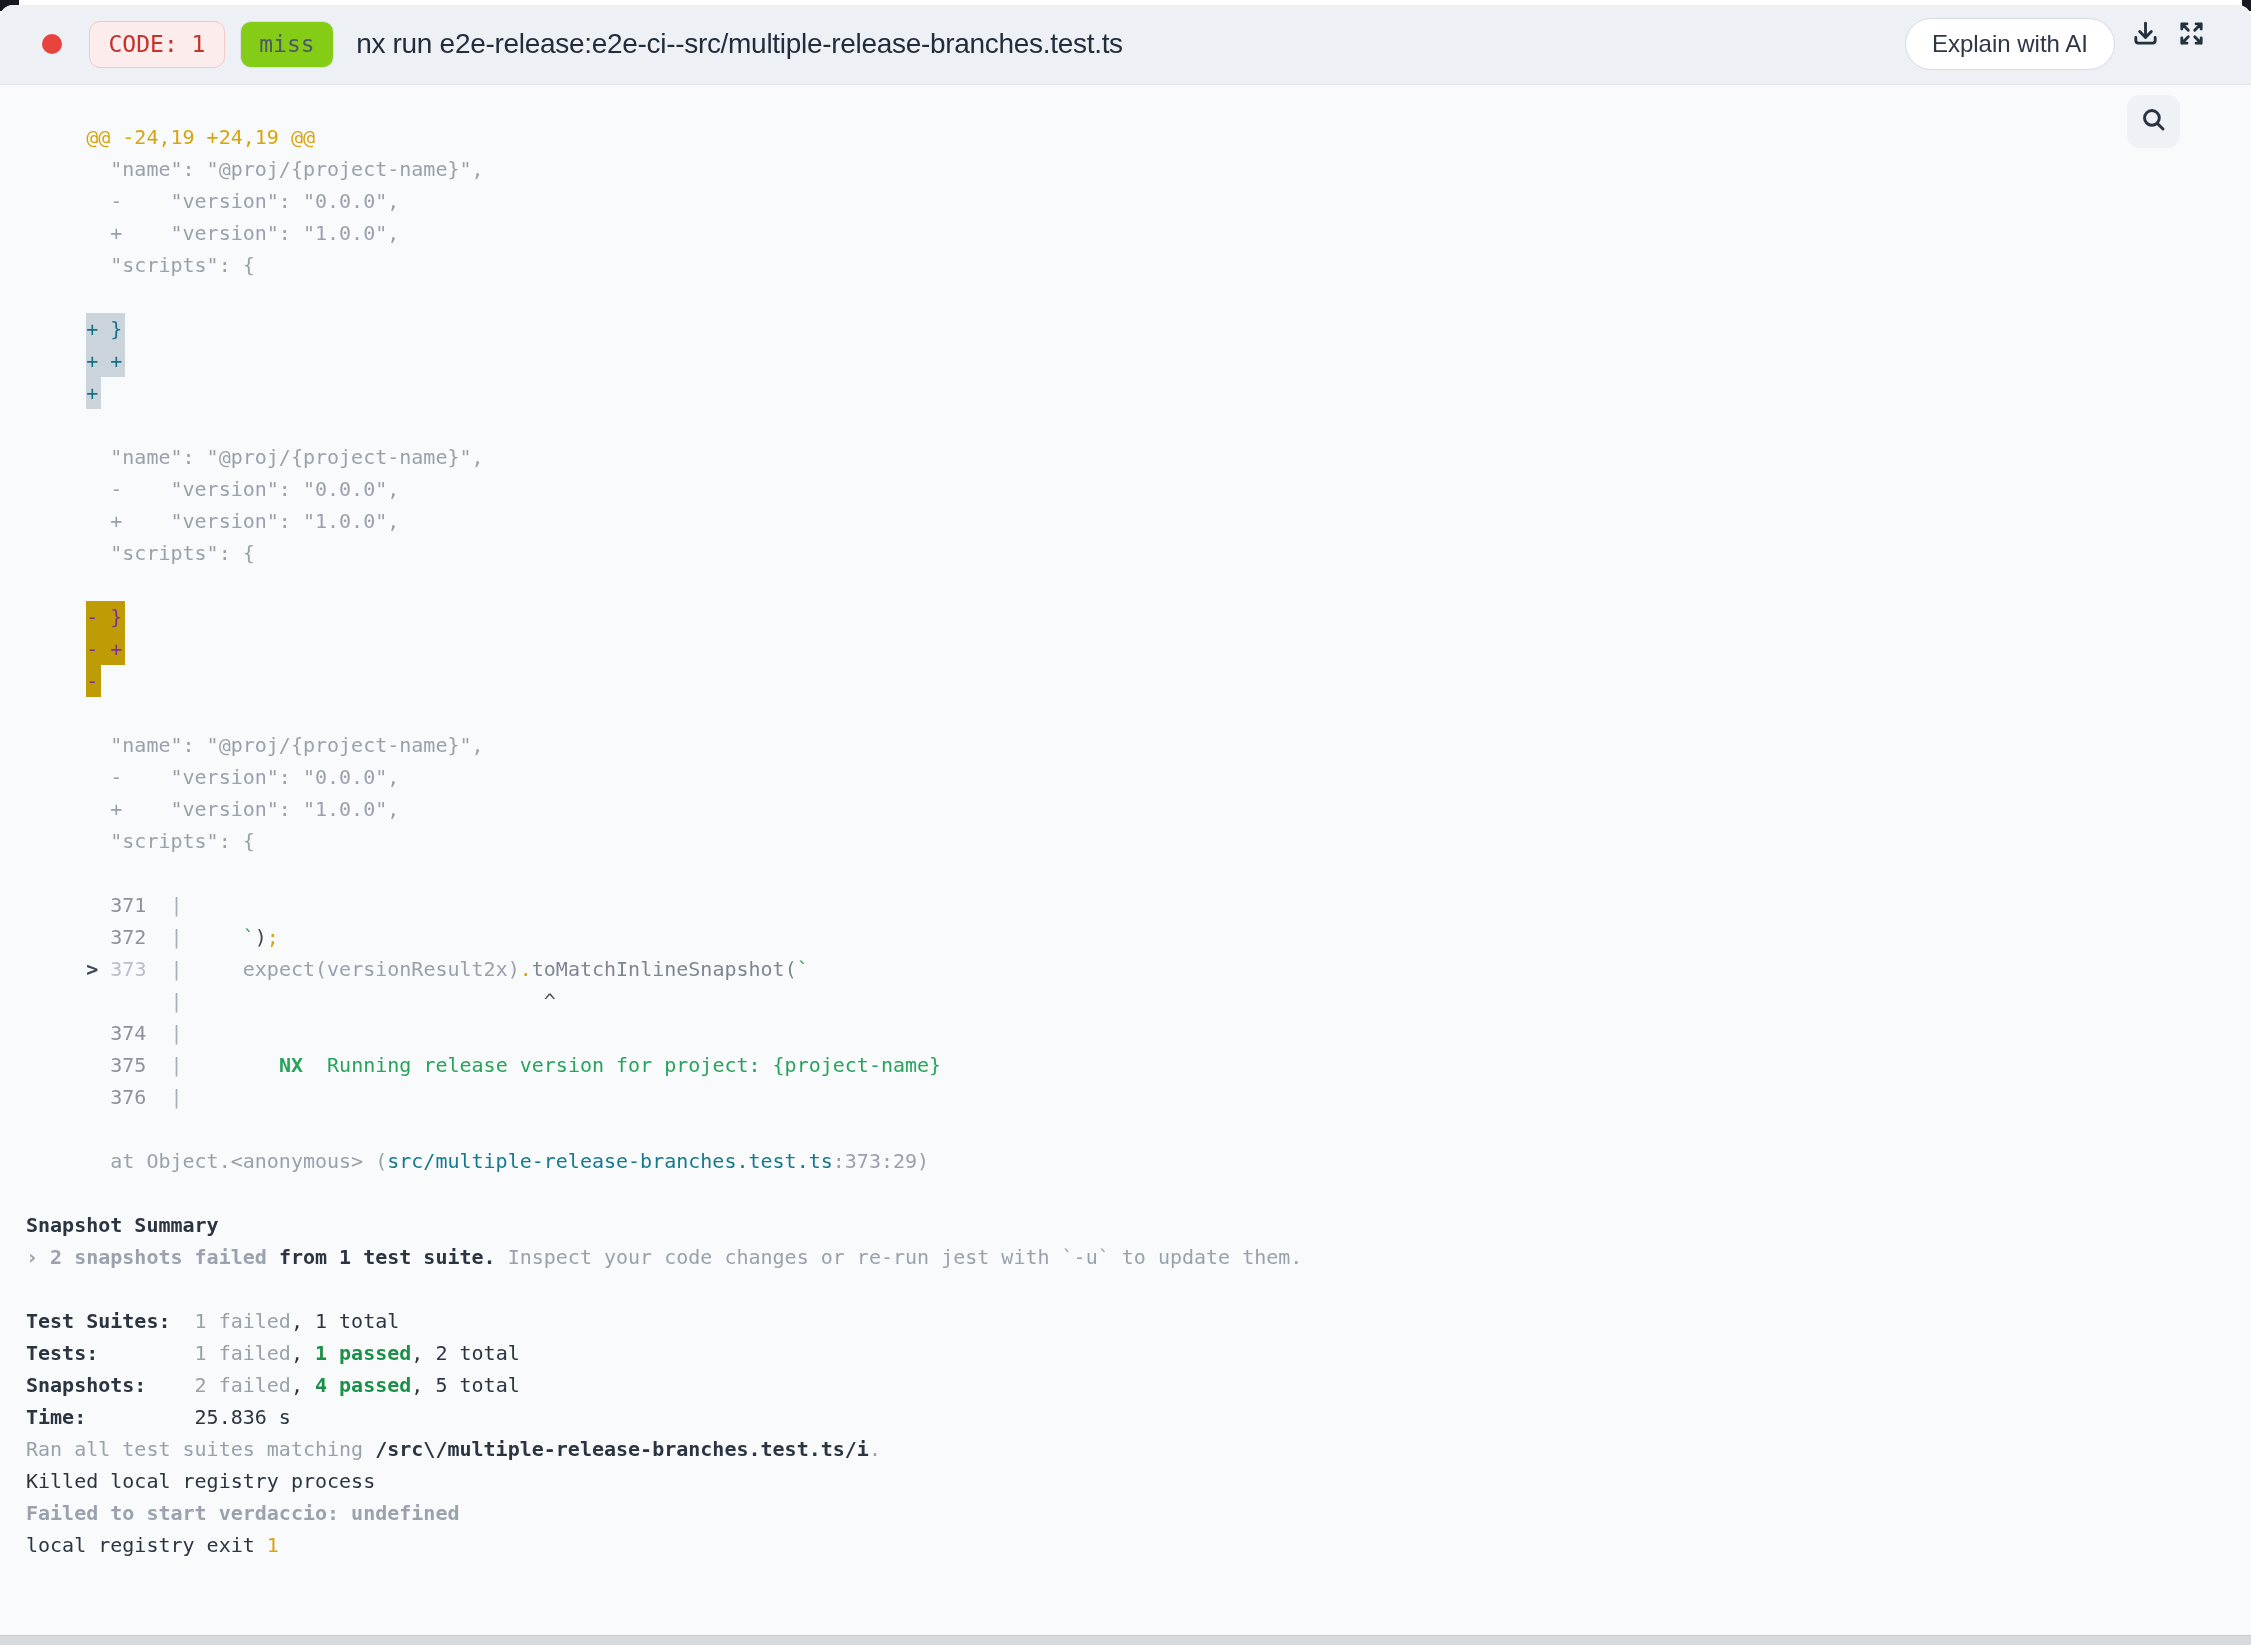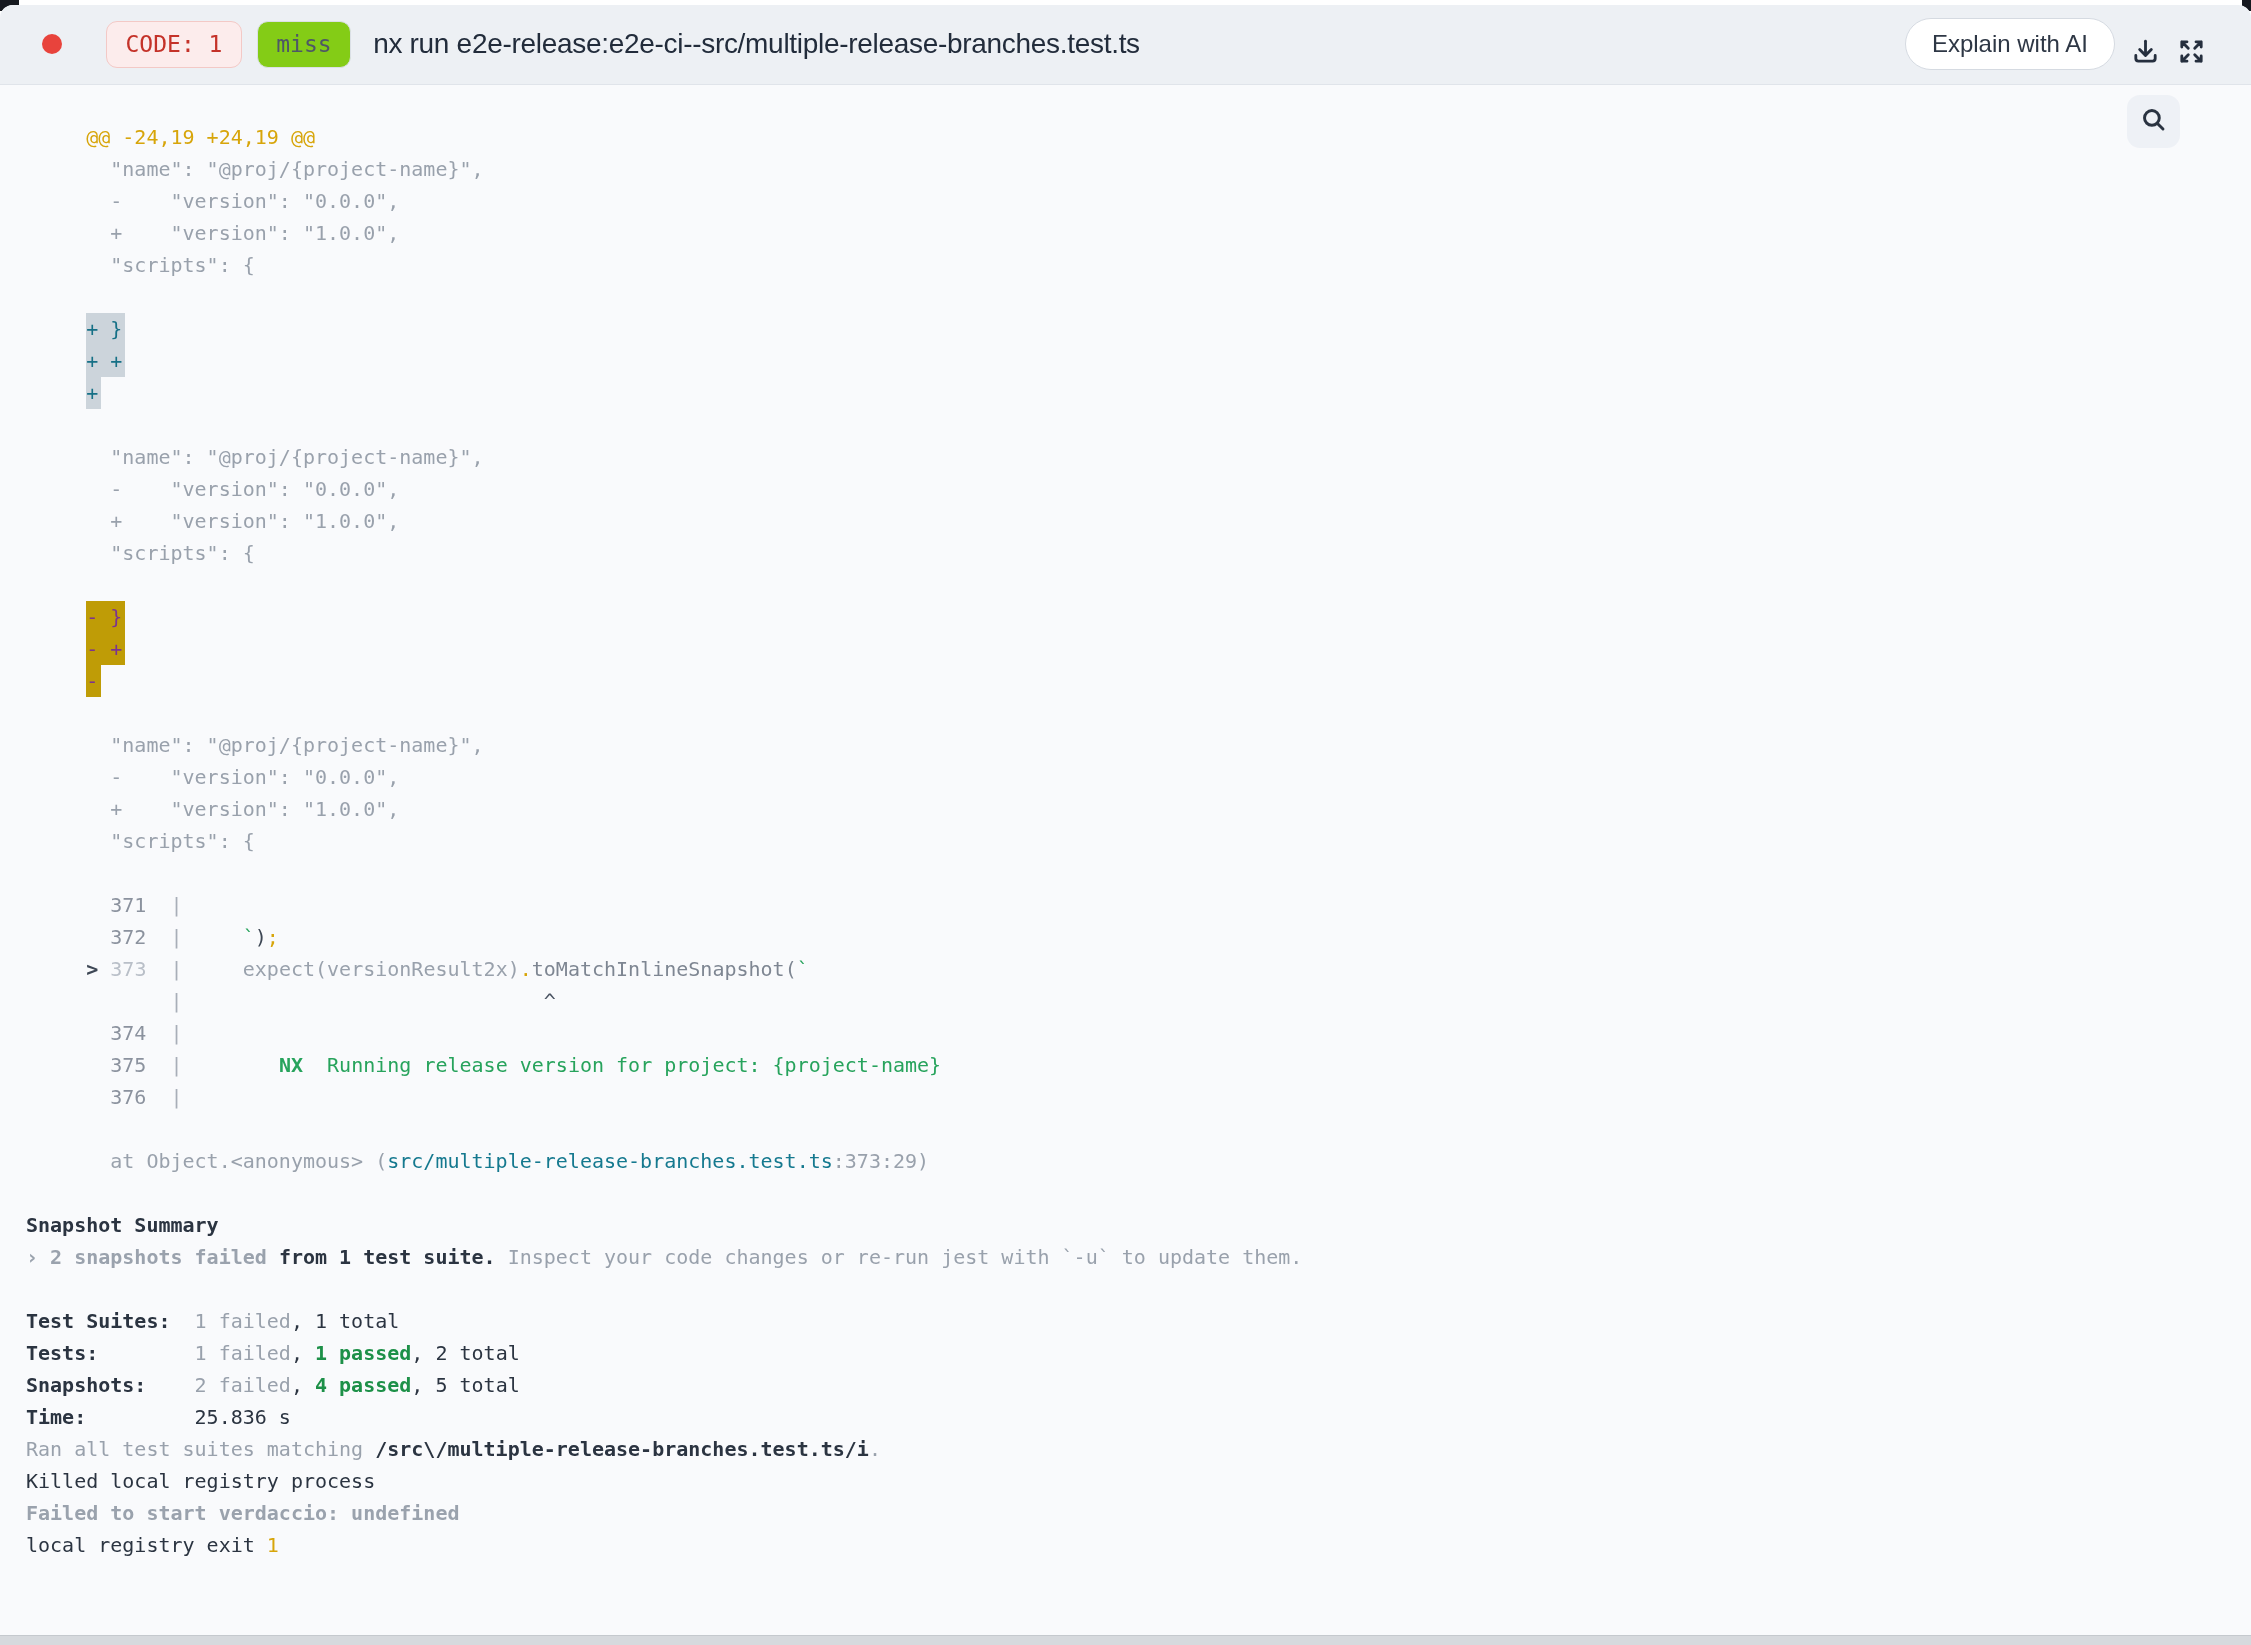--- a/index.html
+++ b/index.html
@@ -16,25 +16,25 @@
   .window { position:absolute; left:0; right:0; top:4.6px; bottom:10px;
             background:#f9fafc; border-radius:13px 13px 0 0; overflow:hidden; z-index:1; }
 
   
   .header { height:80px; background:#edf0f4; border-bottom:0.9px solid #e0e4ea;
             display:flex; align-items:center; padding:0 44px 0 42px; }
   .status-dot { width:20px; height:20px; border-radius:50%; background:#e8433c;
                 flex:0 0 auto; }
   .badge { font-family:"DejaVu Sans Mono", monospace; font-size:23px; line-height:1;
            border-radius:11px; padding:11px 18.5px; white-space:nowrap; }
-  .badge.code { margin-left:44px; color:#c43229; background:#fcecec; border:1.8px solid #f3c9c6; }
+  .badge.code { margin-left:27px; color:#c43229; background:#fcecec; border:1.8px solid #f3c9c6; }
   .badge.miss { margin-left:14.8px; color:#4e5866; background:#84cc16; border:1.8px solid #dbe0e6; }
   .title { margin-left:22px; font-size:28px; font-weight:400; color:#222c3b;
            letter-spacing:-0.3px; white-space:nowrap; }
-  .header-right { margin-left:auto; display:flex; align-items:flex-end; gap:15px; }
+  .header-right { margin-left:auto; display:flex; align-items:flex-start; gap:15px; }
   .explain-btn { font-family:"Liberation Sans", sans-serif; font-size:24px; font-weight:500;
                  color:#2e3745; background:#ffffff; border:1.8px solid #d5dae1;
                  border-radius:26px; padding:11px 26px; cursor:pointer; white-space:nowrap; }
   .icon-btn { background:none; border:none; cursor:pointer; display:flex;
               align-items:center; justify-content:center; padding:0; }
   .icon-btn svg { stroke:#252f3e; fill:none; stroke-width:2.2; stroke-linecap:round;
                   stroke-linejoin:round; }
 
   
   .search-btn { position:absolute; top:90px; right:71px; width:53px; height:53px;

